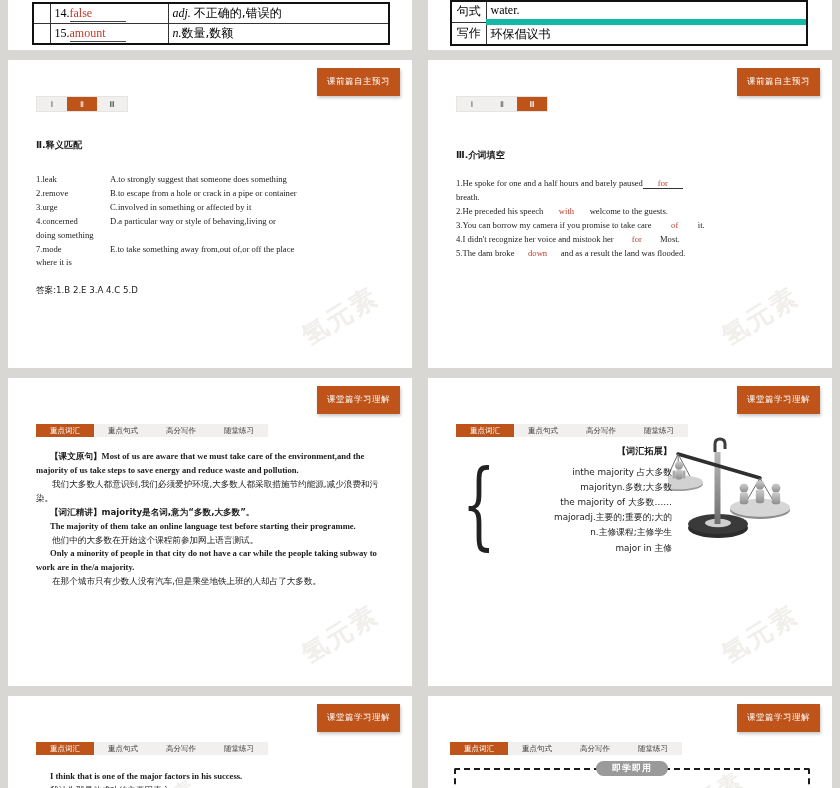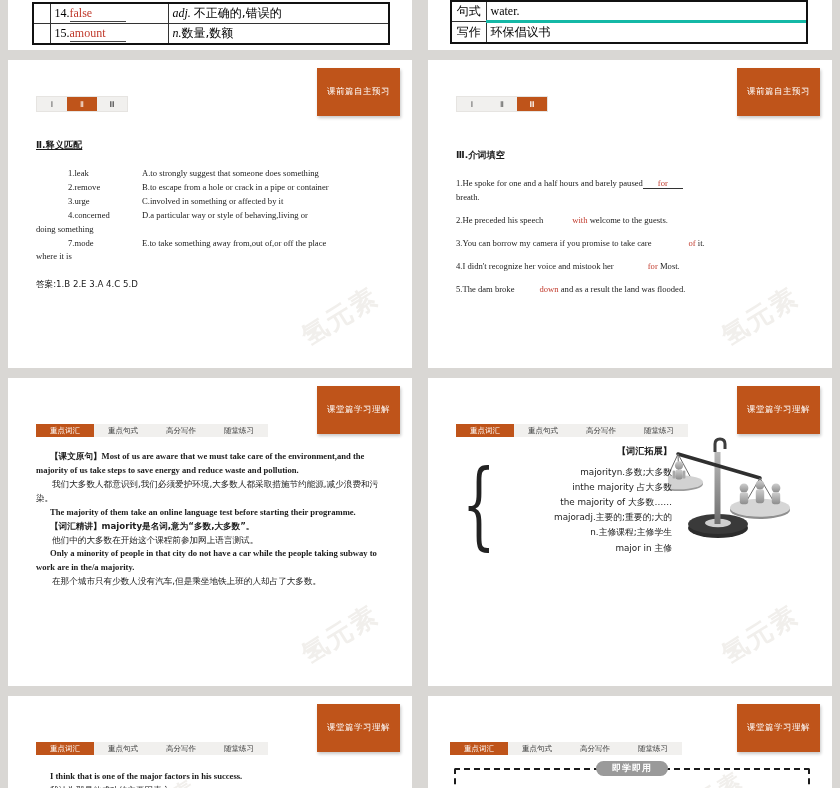--- a/index.html
+++ b/index.html
@@ -47,21 +47,21 @@
   
   .badge {
     position: absolute;
     top: 8px; right: 12px;
     background: #bf541a;
     color: #ffffff;
     font-size: 8.5px;
     font-family: "DejaVu Sans", sans-serif;
     letter-spacing: .5px;
     padding: 0 10px;
-    height: 48px;
+    height: 28px;
     min-width: 74px;
     display: flex;
     align-items: center;
     justify-content: center;
     box-shadow: 1px 2px 3px rgba(0,0,0,.22);
     text-align: center;
   }
 
   
   .romantabs {
@@ -116,24 +116,24 @@
   .ital { font-style: italic; }
   .red { color: #c0392b; }
   .blank {
     display: inline-block;
     min-width: 40px;
     border-bottom: 1px solid #333;
     text-align: center;
     color: #c0392b;
     line-height: 1.2;
   }
-  .gap { display: inline-block; min-width: 42px; text-align: right; color:#c0392b;margin-top:9px;}
-
-  
-  .matchrow { display: flex; margin-left: 32px; }
+  .gap { display: inline-block; min-width: 42px; text-align: center; color:#c0392b;}
+
+  
+  .matchrow { display: flex; }
   .matchrow .lft { width: 74px; flex: 0 0 74px; }
   .matchrow .rgt { flex: 1; }
 
   
   table.vtab {
     border-collapse: collapse;
     width: 100%;
     font-size: 12px;
   }
   table.vtab td {
@@ -226,41 +226,41 @@
         <table class="vtab">
           <tbody>
               <tr>
             <td class="cn" style="width:34px;border:none;border-right:1px solid #333;text-align:center;">句式</td>
             <td style="border:none;height:18px;vertical-align:bottom;">
               <span>water.</span>
             </td>
           </tr>
           <tr>
             <td class="cn" style="width:34px;border:none;border-top:1px solid #333;border-right:1px solid #333;text-align:center;">写作</td>
-            <td class="cn" style="border:none;border-top:3px solid #14b8a6;">环保倡议书</td>
+            <td class="cn" style="border:none;border-top:6px solid #14b8a6;">环保倡议书</td>
           </tr>
         </tbody>
           </table>
       </div>
     </div>
   </div>
 
   <div class="slide c0 r1">
     <div class="wm a">氢元素</div>
 
     <div class="badge">课前篇自主预习</div>
 
     <div class="romantabs">
       <div class="rt">Ⅰ</div>
       <div class="rt active">Ⅱ</div>
       <div class="rt">Ⅲ</div>
     </div>
 
     <div class="body" style="top:78px;">
-      <div class="ttl cn" style="margin-bottom:14px;text-decoration:underline;">Ⅱ.释义匹配</div>
+      <div class="ttl cn" style="margin-bottom:20px;">Ⅱ.释义匹配</div>
 
       <div class="matchrow">
         <div class="lft">1.leak</div>
         <div class="rgt">A.to strongly  suggest  that someone does something</div>
       </div>
       <div class="matchrow">
         <div class="lft">2.remove</div>
         <div class="rgt">B.to escape  from  a hole or crack  in a pipe or container</div>
       </div>
       <div class="matchrow">
@@ -338,24 +338,24 @@
       <div class="wt">重点句式</div>
       <div class="wt">高分写作</div>
       <div class="wt">随堂练习</div>
     </div>
 
     <div class="body" style="top:72px;">
       <div class="bold" style="text-indent:14px;">
         <span class="cn">【课文原句】</span><span>Most of us are aware  that we must take care of the environment,and  the majority  of us take steps to save energy and reduce waste and pollution.</span>
       </div>
       <div class="cn" style="text-indent:16px;">我们大多数人都意识到,我们必须爱护环境,大多数人都采取措施节约能源,减少浪费和污染。</div>
-      <div class="bold" style="text-indent:14px;">The majority  of them take an online language test before starting their programme.</div>
       <div class="bold" style="text-indent:14px;">
         <span class="cn">【词汇精讲】</span><span class="cn">majority是名词,意为“多数,大多数”。</span>
       </div>
+      <div class="bold" style="text-indent:14px;">The majority  of them take an online language test before starting their programme.</div>
       <div class="cn" style="text-indent:16px;">他们中的大多数在开始这个课程前参加网上语言测试。</div>
       <div class="bold" style="text-indent:14px;">Only a minority  of people in that city do not have a car while the people taking subway to work  are in the/a majority.</div>
       <div class="cn" style="text-indent:16px;">在那个城市只有少数人没有汽车,但是乘坐地铁上班的人却占了大多数。</div>
     </div>
   </div>
 
   <div class="slide c1 r2">
     <div class="wm a">氢元素</div>
 
     <div class="badge">课堂篇学习理解</div>
@@ -419,22 +419,22 @@
         <rect x="103.8" y="62.2" width="8.4" height="12" rx="2.6" fill="url(#gfig)"></rect>
       </g>
     </svg>
 
     <div class="body" style="top:66px;left:34px;right:160px;text-align:right;">
       <div class="ttl cn bold" style="margin-bottom:6px;">【词汇拓展】</div>
 
       <div class="bracewrap">
         <div class="brace">{</div>
         <div class="items">
+          <div class="cn">inthe majority 占大多数</div>
           <div class="cn">majorityn.多数;大多数</div>
-          <div class="cn">inthe majority 占大多数</div>
           <div class="cn">the majority of 大多数……</div>
           <div class="cn">majoradj.主要的;重要的;大的</div>
           <div class="cn indent1">n.主修课程;主修学生</div>
           <div class="cn">major in 主修</div>
         </div>
       </div>
     </div>
   </div>
 
   <div class="slide c0 r3">

